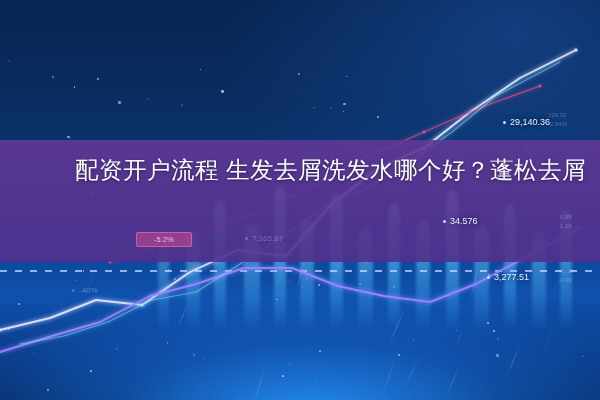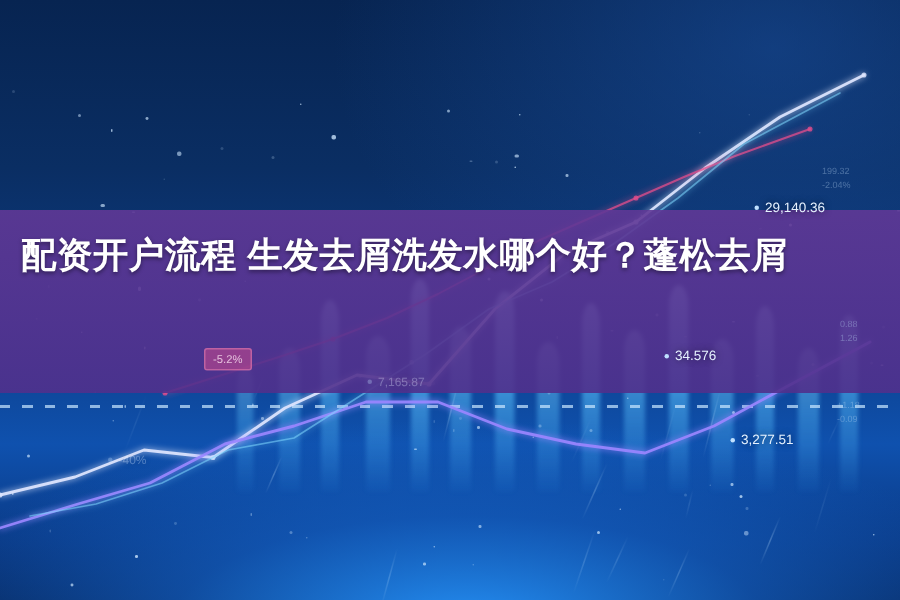--- a/index.html
+++ b/index.html
@@ -40,36 +40,36 @@
 
   
   .band {
     position:absolute; left:0; right:0; top:140px; height:122px;
     background:linear-gradient(180deg, rgba(96,56,150,0.90) 0%, rgba(88,52,146,0.90) 50%, rgba(80,48,140,0.90) 100%);
   }
 
   
   .headline {
     position:absolute; left:0; right:0; top:150px;
-    text-align:left; color:#ffffff;
-    font-size:23.5px; font-weight:bold; line-height:40px;
+    text-align:right; color:#ffffff;
+    font-size:23.5px; font-weight:normal; line-height:40px;
     letter-spacing:0.5px;
     text-shadow:0 1px 3px rgba(0,0,0,.45);
     padding:0 14px;
   }
 
   
   .annot { position:absolute; display:flex; align-items:center; gap:4px;
            font-size:9px; color:#e6f2ff; white-space:nowrap;
-           text-shadow:0 0 5px rgba(0,0,0,.6);margin-top:16px; }
+           text-shadow:0 0 5px rgba(0,0,0,.6); }
   .annot .pip { width:3px; height:3px; border-radius:50%; background:#bfe0ff; display:inline-block; }
   .annot.faint { opacity:.30; font-size:8px; }
 
   .chip { position:absolute; font-size:7.5px; color:#ffd7ea; background:rgba(228,78,140,.55);
-          border:1px solid rgba(255,140,185,.55); border-radius:2px; padding:2px 5px; opacity:.85;text-align:center; }
+          border:1px solid rgba(255,140,185,.55); border-radius:2px; padding:2px 17px; opacity:.85;text-align:center; }
 
   .tinycol { position:absolute; display:flex; flex-direction:column; gap:2px;
              font-size:6px; color:#bcd8f5; opacity:.35; line-height:7px; }
 </style>
 </head>
 <body>
 
 <div id="stage">
 
   <div class="bars" id="bars">

